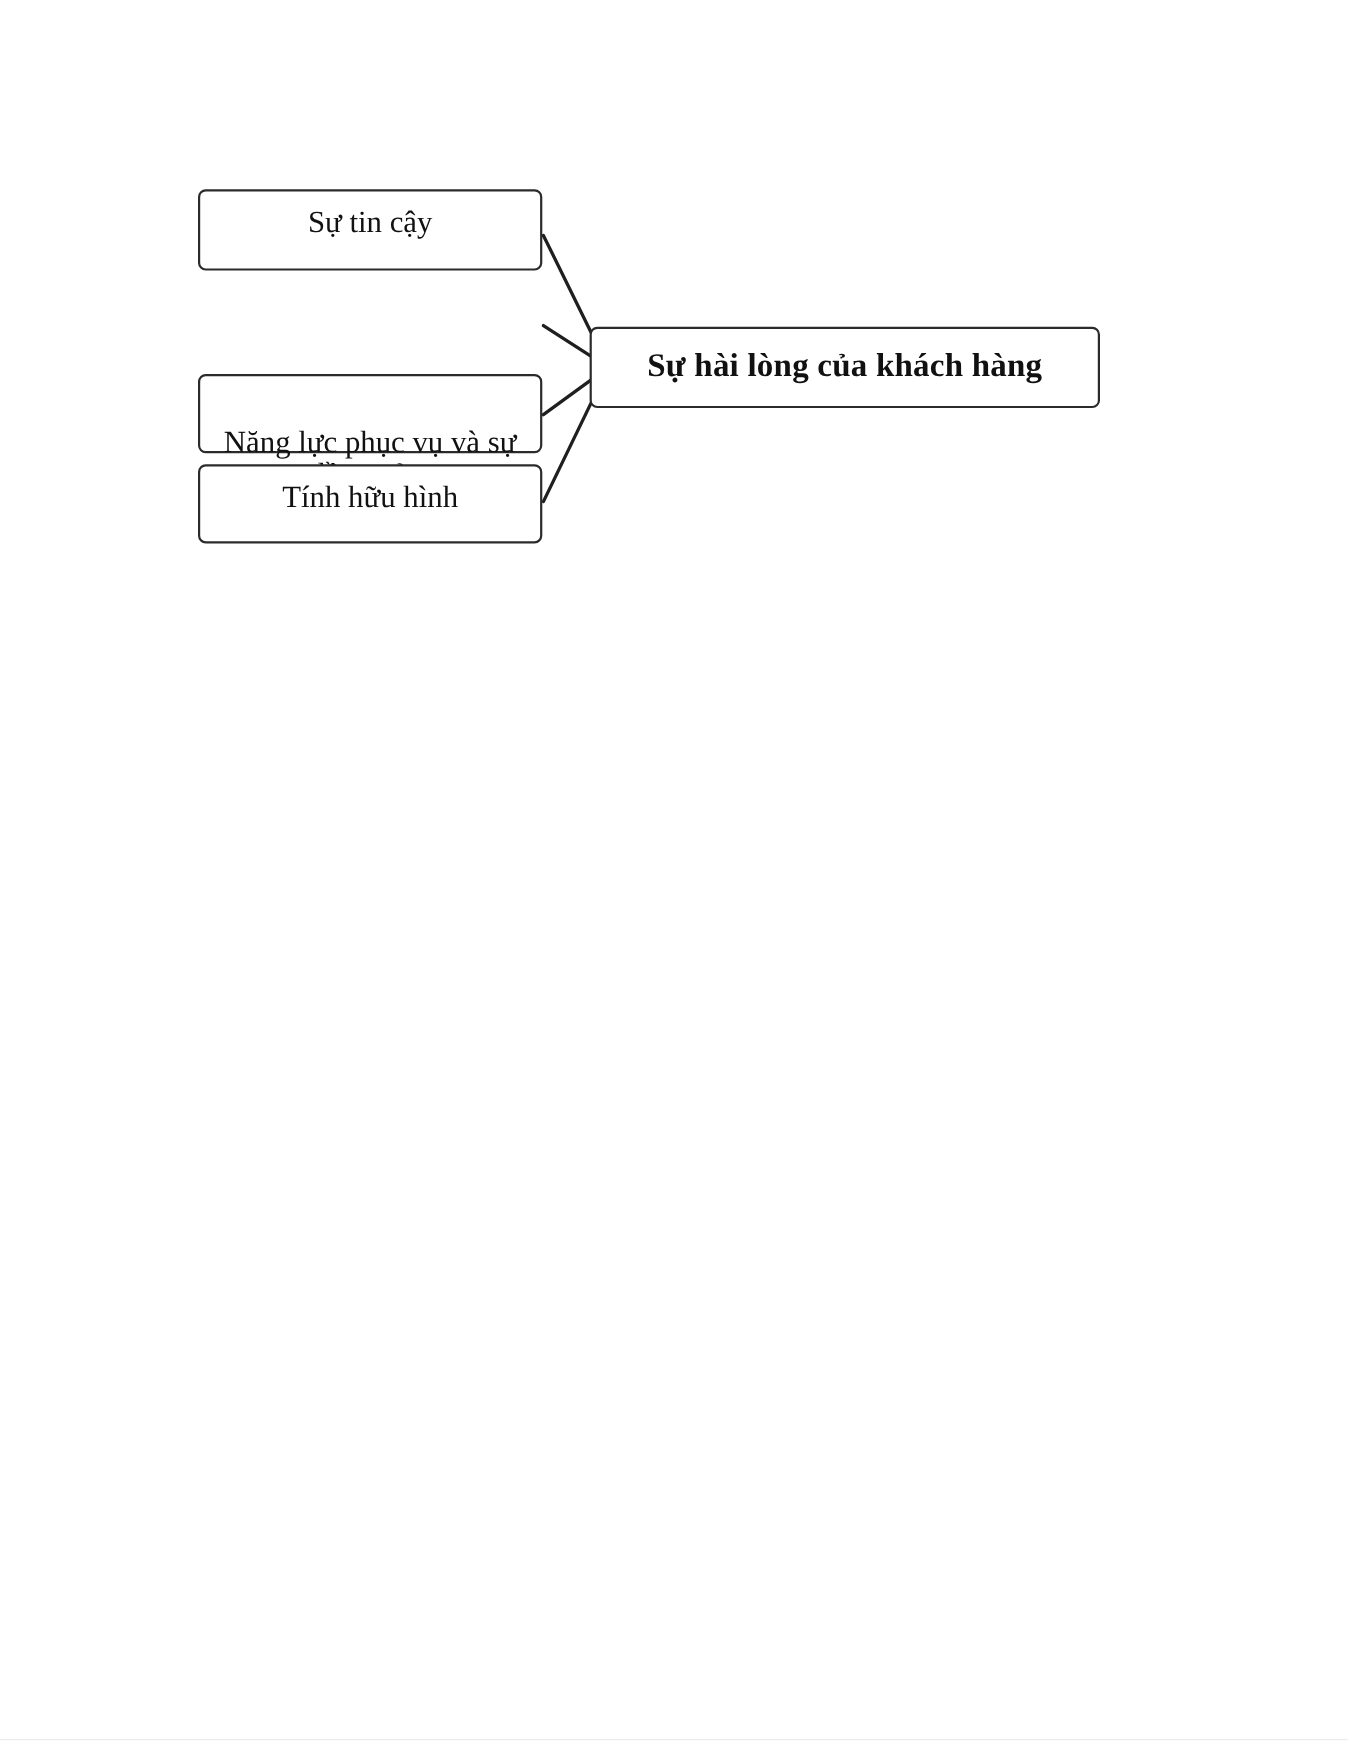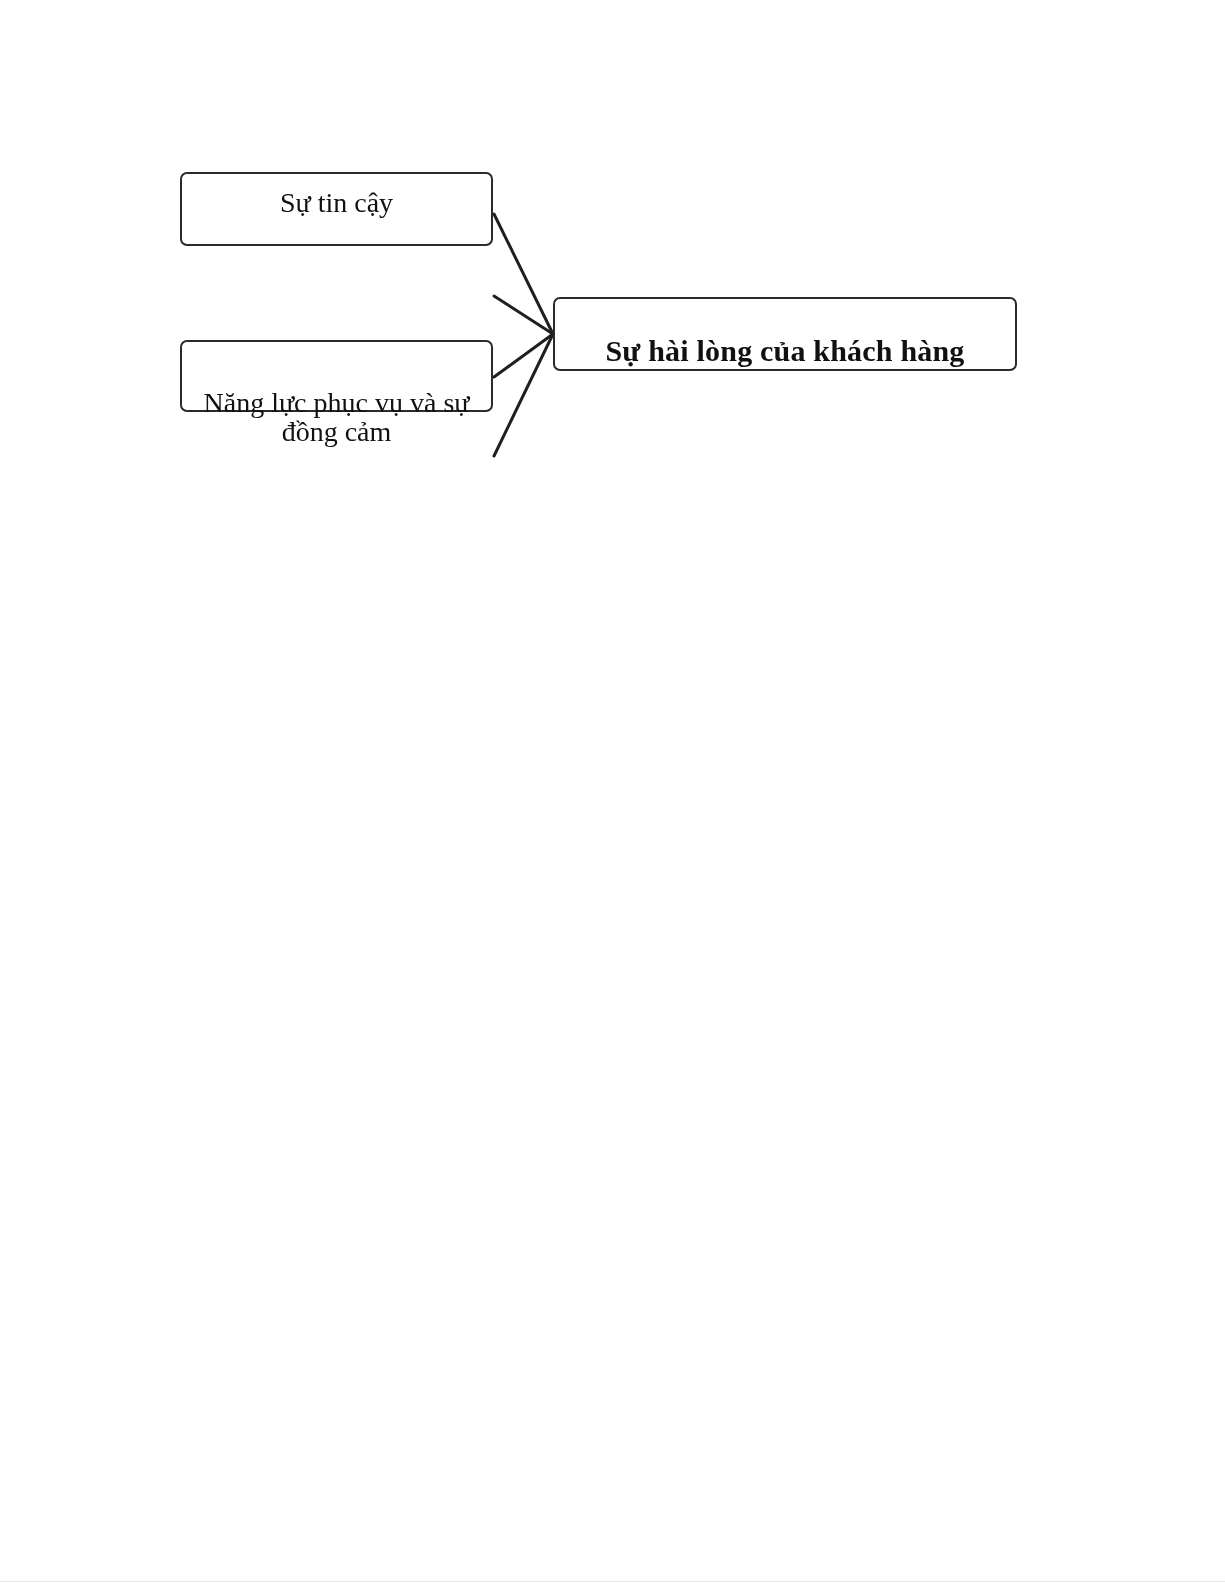--- a/index.html
+++ b/index.html
@@ -84,25 +84,25 @@
   #node-tangible { top: 422px; height: 72px; }
 
   #node-trust .node-label,
   #node-price .node-label,
   #node-tangible .node-label { padding-top: 15px; }
 
   #node-capacity .node-label { padding-top: 5px; margin-top: 42px; }
 
   
   #node-satisfaction {
-    left: 553px;
+    left: 536px;
     top: 297px;
     width: 464px;
     height: 74px;
-    align-items: flex-end;
+    align-items: center;
   }
   #node-satisfaction .node-label {
     font-size: 30px;
     font-weight: bold;
     letter-spacing: 0.2px;
     padding-bottom: 2px;
   }
 </style>
 </head>
 <body>
@@ -123,20 +123,23 @@
     <div class="node factor" id="node-trust">
       <span class="node-label">Sự tin cậy</span>
     </div>
 
 
     <div class="node factor" id="node-capacity">
       <span class="node-label">Năng lực phục vụ và sự
 đồng cảm</span>
     </div>
 
+    <div class="node factor" id="node-tangible">
+      <span class="node-label">Tính hữu hình</span>
+    </div>
 
     <div class="node" id="node-satisfaction">
       <span class="node-label">Sự hài lòng của khách hàng</span>
     </div>
 
   </div>
 
   <div class="page-edge-bottom"></div>
 </div>
 

